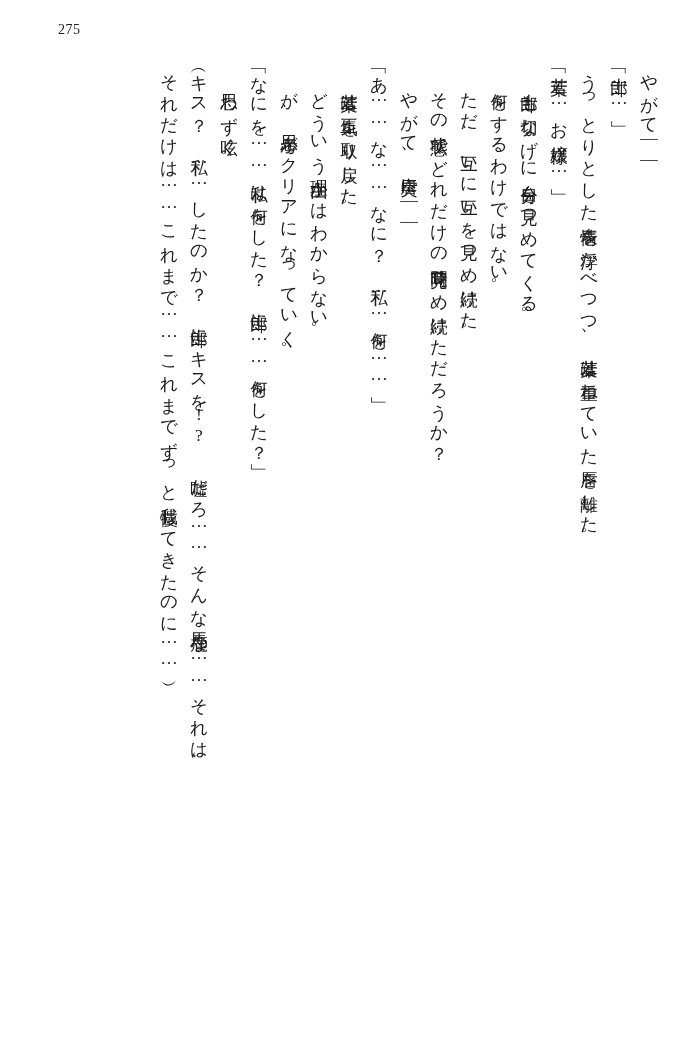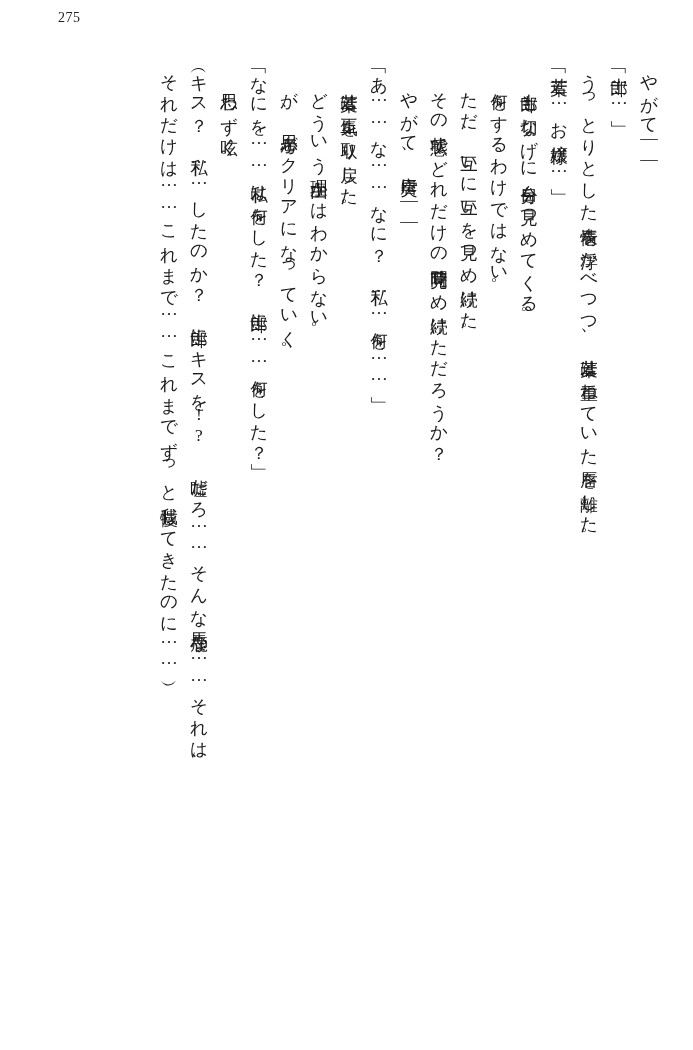--- a/index.html
+++ b/index.html
@@ -13,21 +13,21 @@
   }
   #page {
     position: relative;
     width: 693px;
     height: 1050px;
     background: #ffffff;
     overflow: hidden;
   }
   #page-number {
     position: absolute;
-    top: 10px;
+    top: 22px;
     left: 58px;
     font-size: 14px;
     letter-spacing: 0.5px;
     color: #222;
     font-family: "Liberation Serif", "DejaVu Serif", serif;
   }
   
   #text-body {
     position: absolute;
     top: 62px;

